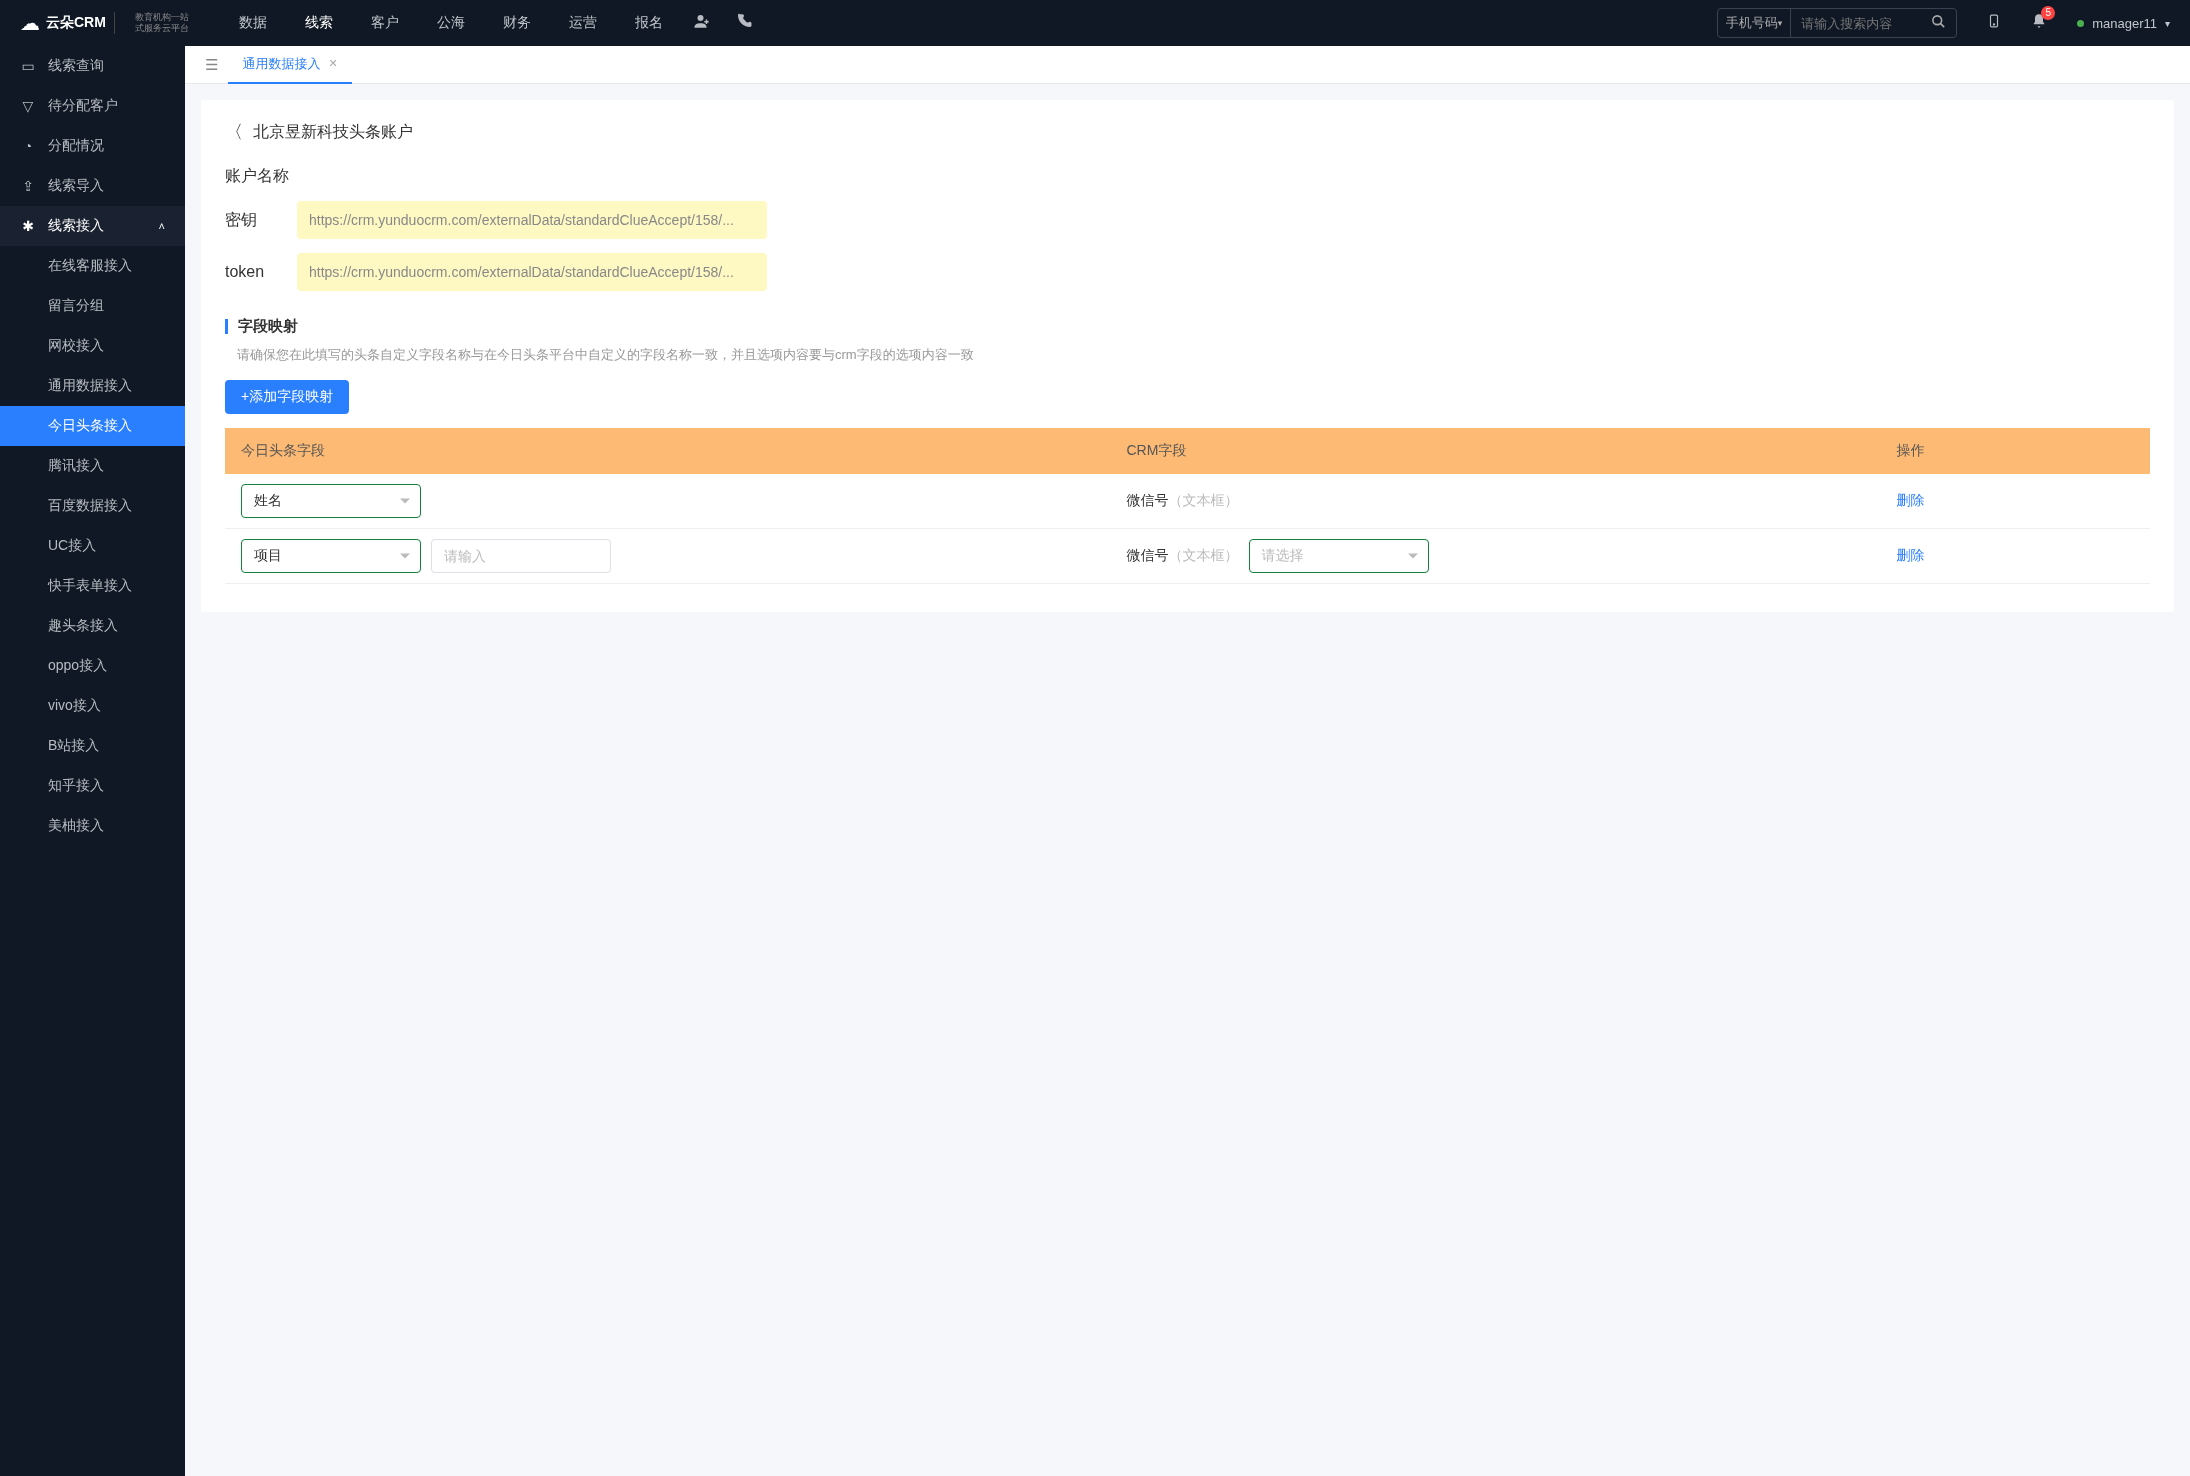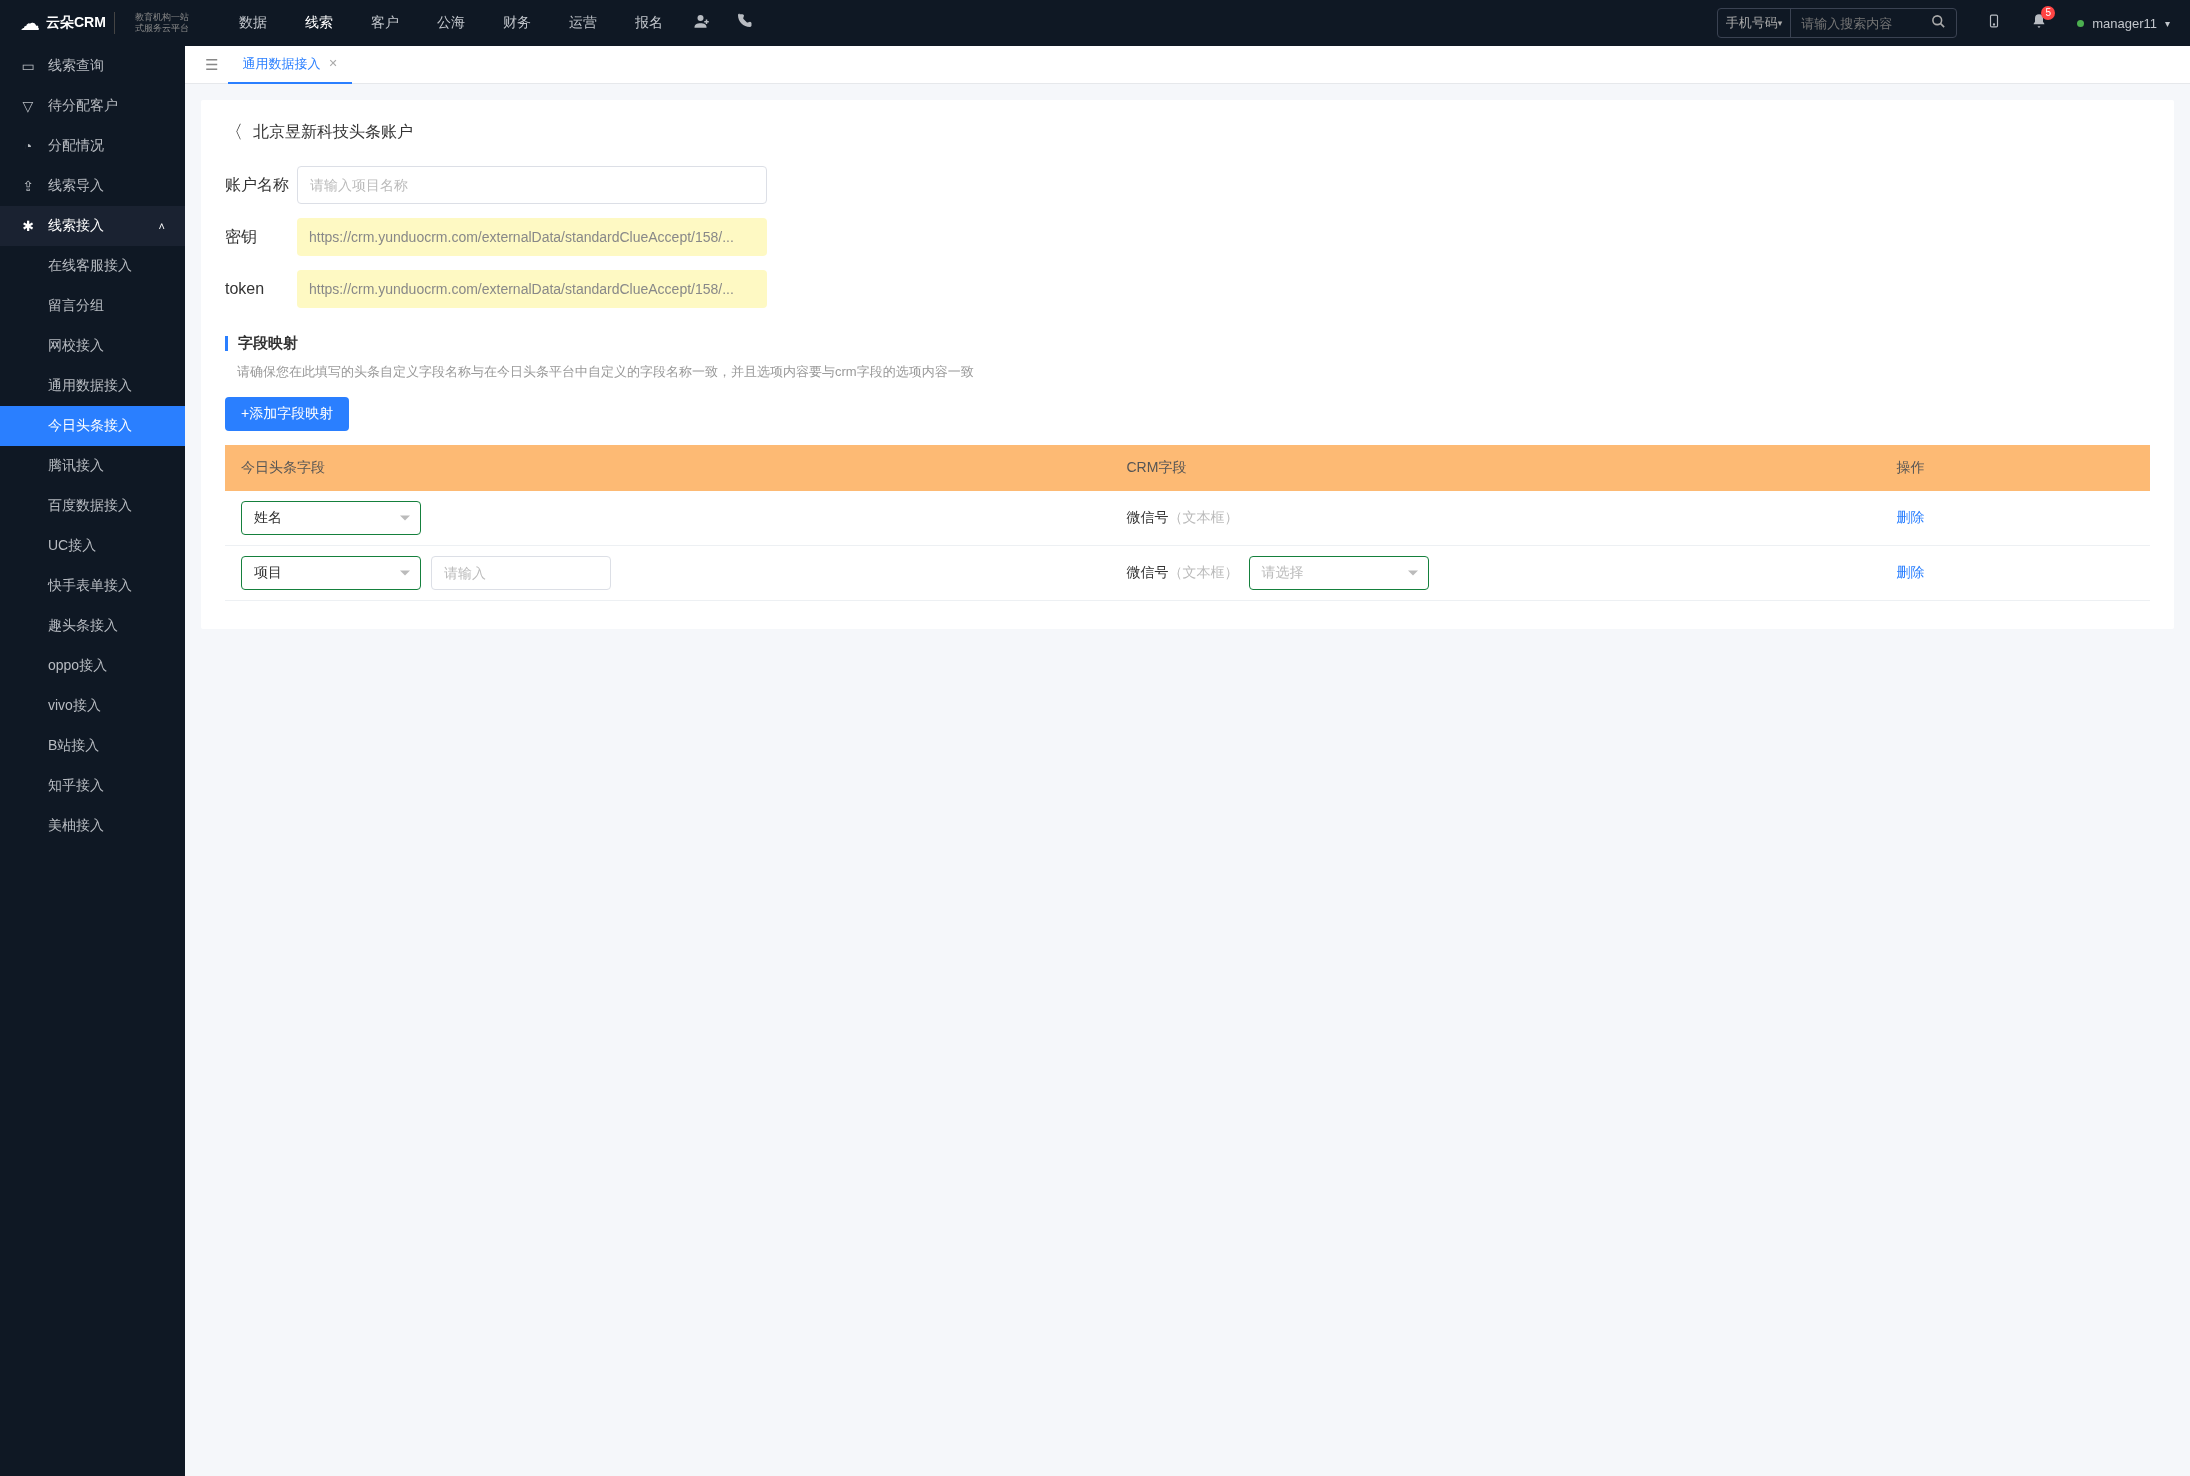--- a/index.html
+++ b/index.html
@@ -203,21 +203,20 @@
 
     <div class="content">
       <div class="card">
         <div class="pagehead">
           <span class="back">〈</span>
           <span>北京昱新科技头条账户</span>
         </div>
 
         <div class="form-row">
           <div class="form-label">账户名称</div>
-          <input class="form-input" placeholder="请输入项目名称" style="">
         </div>
         <div class="form-row">
           <div class="form-label">密钥</div>
           <div class="form-readonly">https://crm.yunduocrm.com/externalData/standardClueAccept/158/...</div>
         </div>
         <div class="form-row">
           <div class="form-label">token</div>
           <div class="form-readonly">https://crm.yunduocrm.com/externalData/standardClueAccept/158/...</div>
         </div>
 

